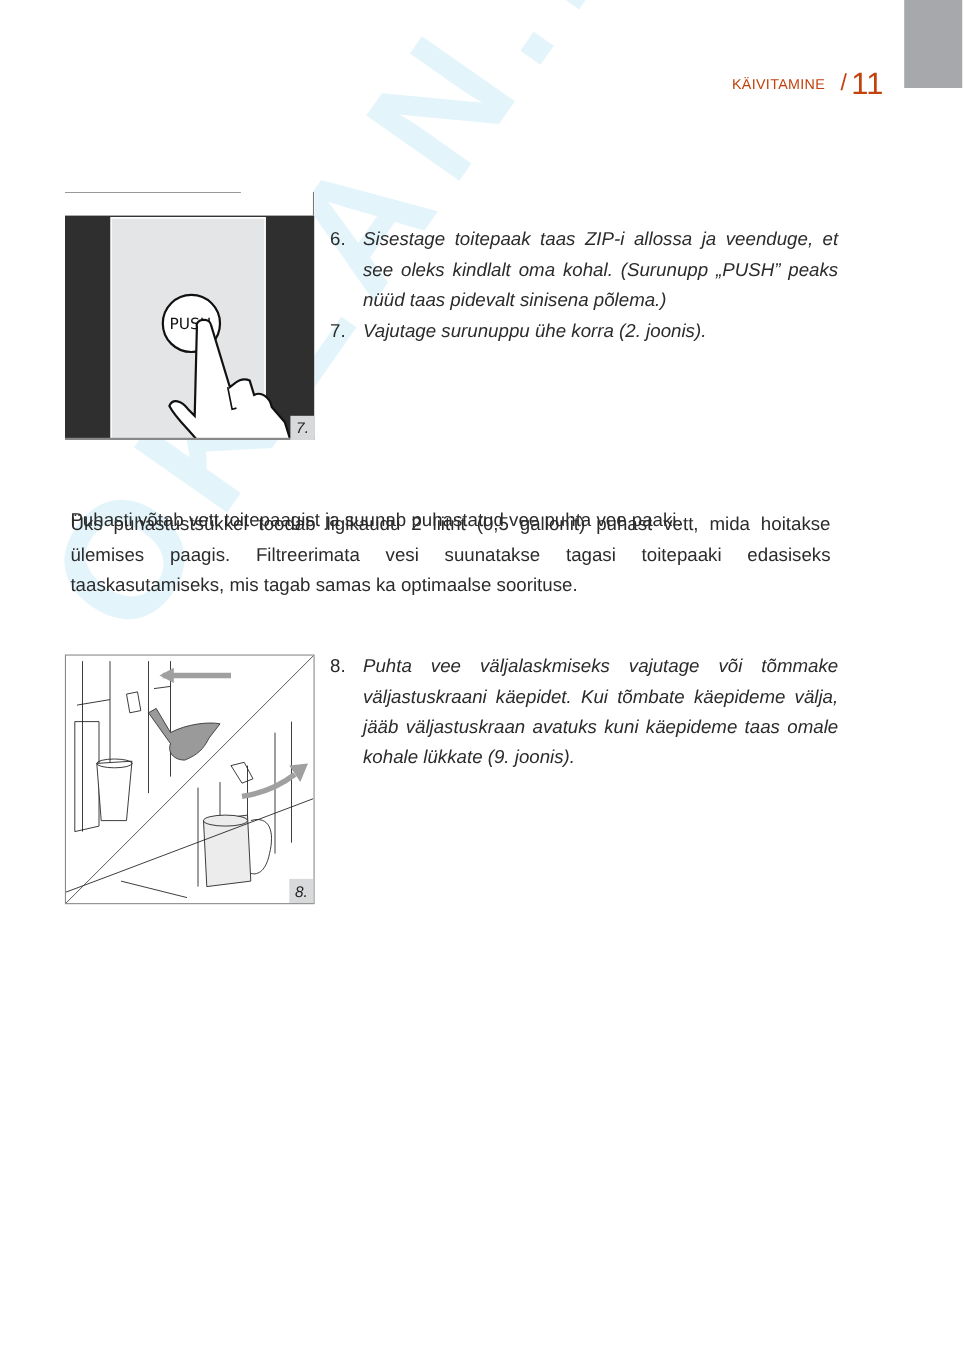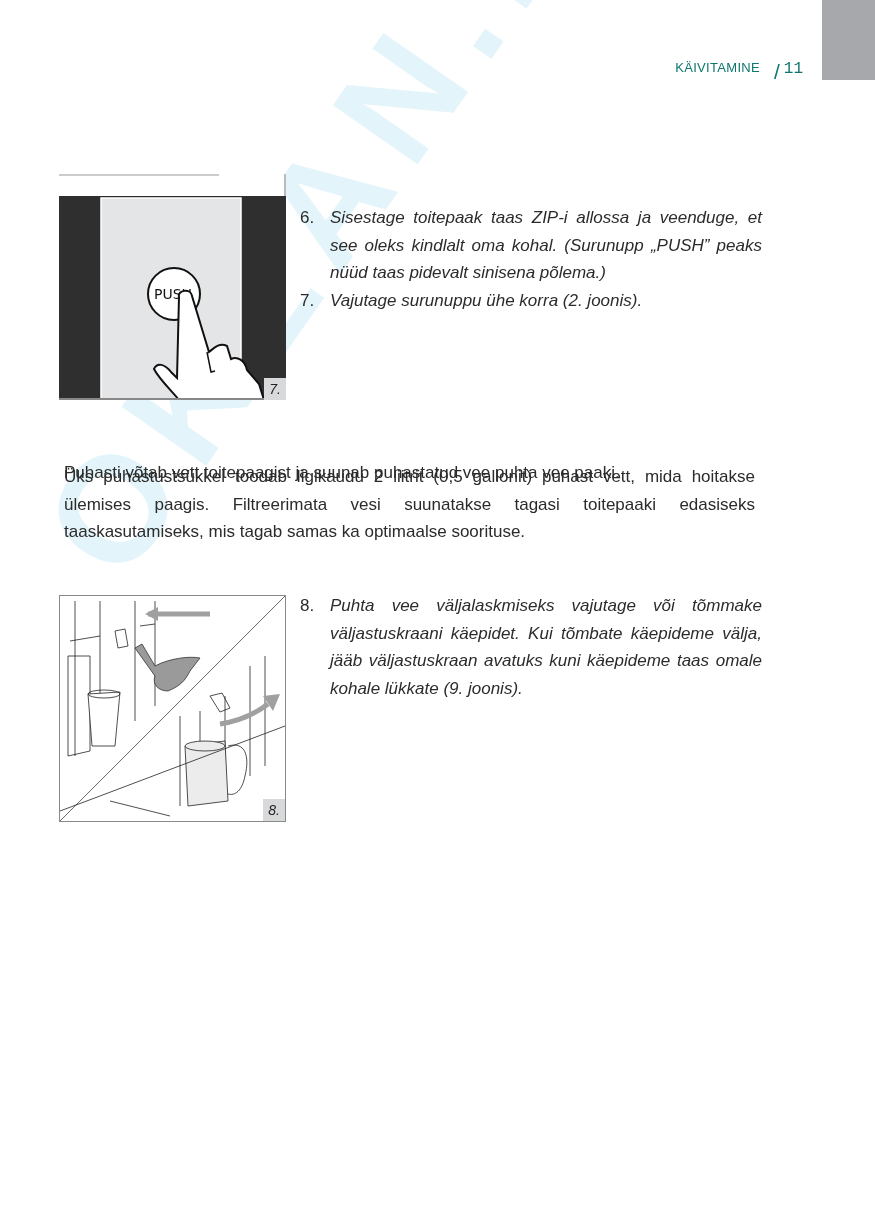--- a/index.html
+++ b/index.html
@@ -3,24 +3,24 @@
   <meta charset="utf-8">
   <style>
     html, body { margin: 0; padding: 0; }
     body {
       width: 875px; height: 1225px; position: relative; overflow: hidden;
       background: #ffffff;
       font-family: "Liberation Sans", sans-serif;
       color: #2b2b2b;
     }
     .corner-tab { position: absolute; left: 822px; top: 0; width: 53px; height: 80px; background: #a7a8ab; }
-    .header { position: absolute; right: 72px; top: 60px; display: flex; align-items: flex-start; color: #0f766e; }
+    .header { position: absolute; right: 72px; top: 60px; display: flex; align-items: center; color: #c2410c; }
     .header .section { font-size: 13px; letter-spacing: 0.3px; margin-right: 14px; }
     .header .sep { font-size: 21px; margin-right: 4px; }
-    .header .page { font-size: 16px; font-family: Liberation Mono, monospace; }
+    .header .page { font-size: 28px; }
 
     .watermark {
       position: absolute; left: 80px; top: 470px; width: 900px;
       font-size: 150px; font-weight: bold; color: #e3f5fb;
       transform: rotate(-55deg); transform-origin: left center;
       letter-spacing: 20px; white-space: nowrap; z-index: 0;
     }
 
     .fig { position: absolute; z-index: 1; background: #fff; overflow: hidden; }
     .fig7 { left: 59px; top: 174px; width: 227px; height: 226px; }

